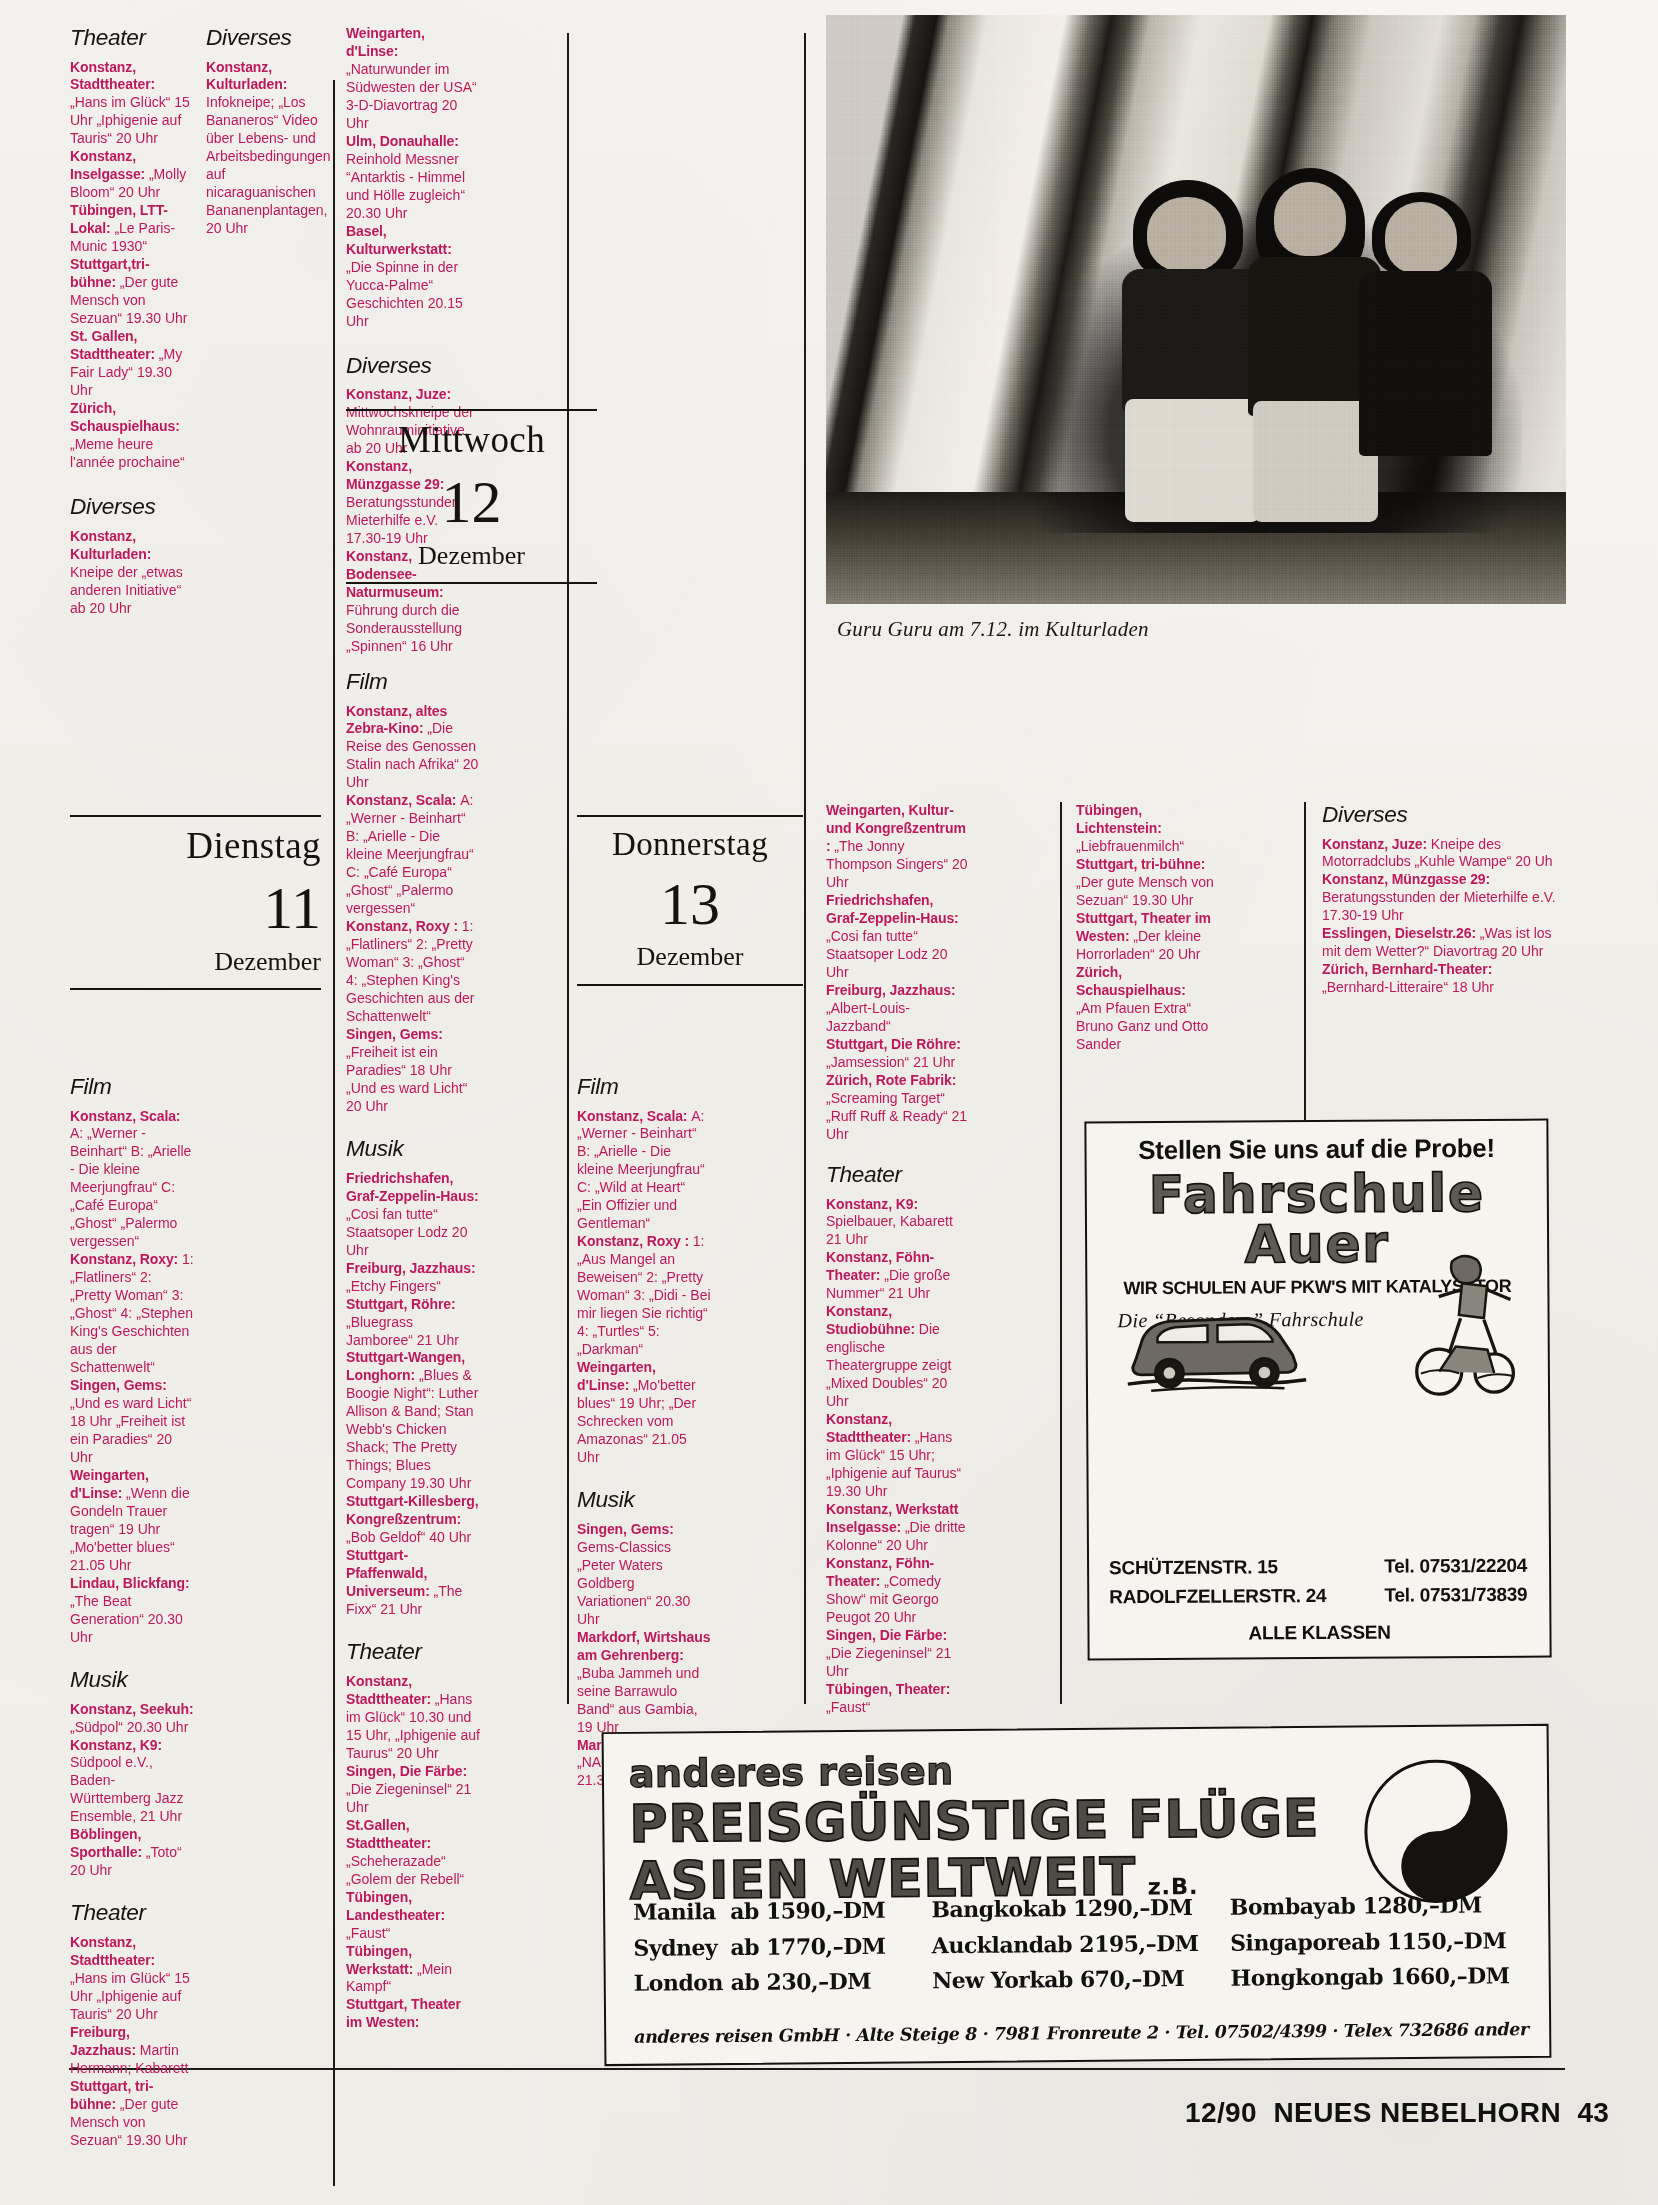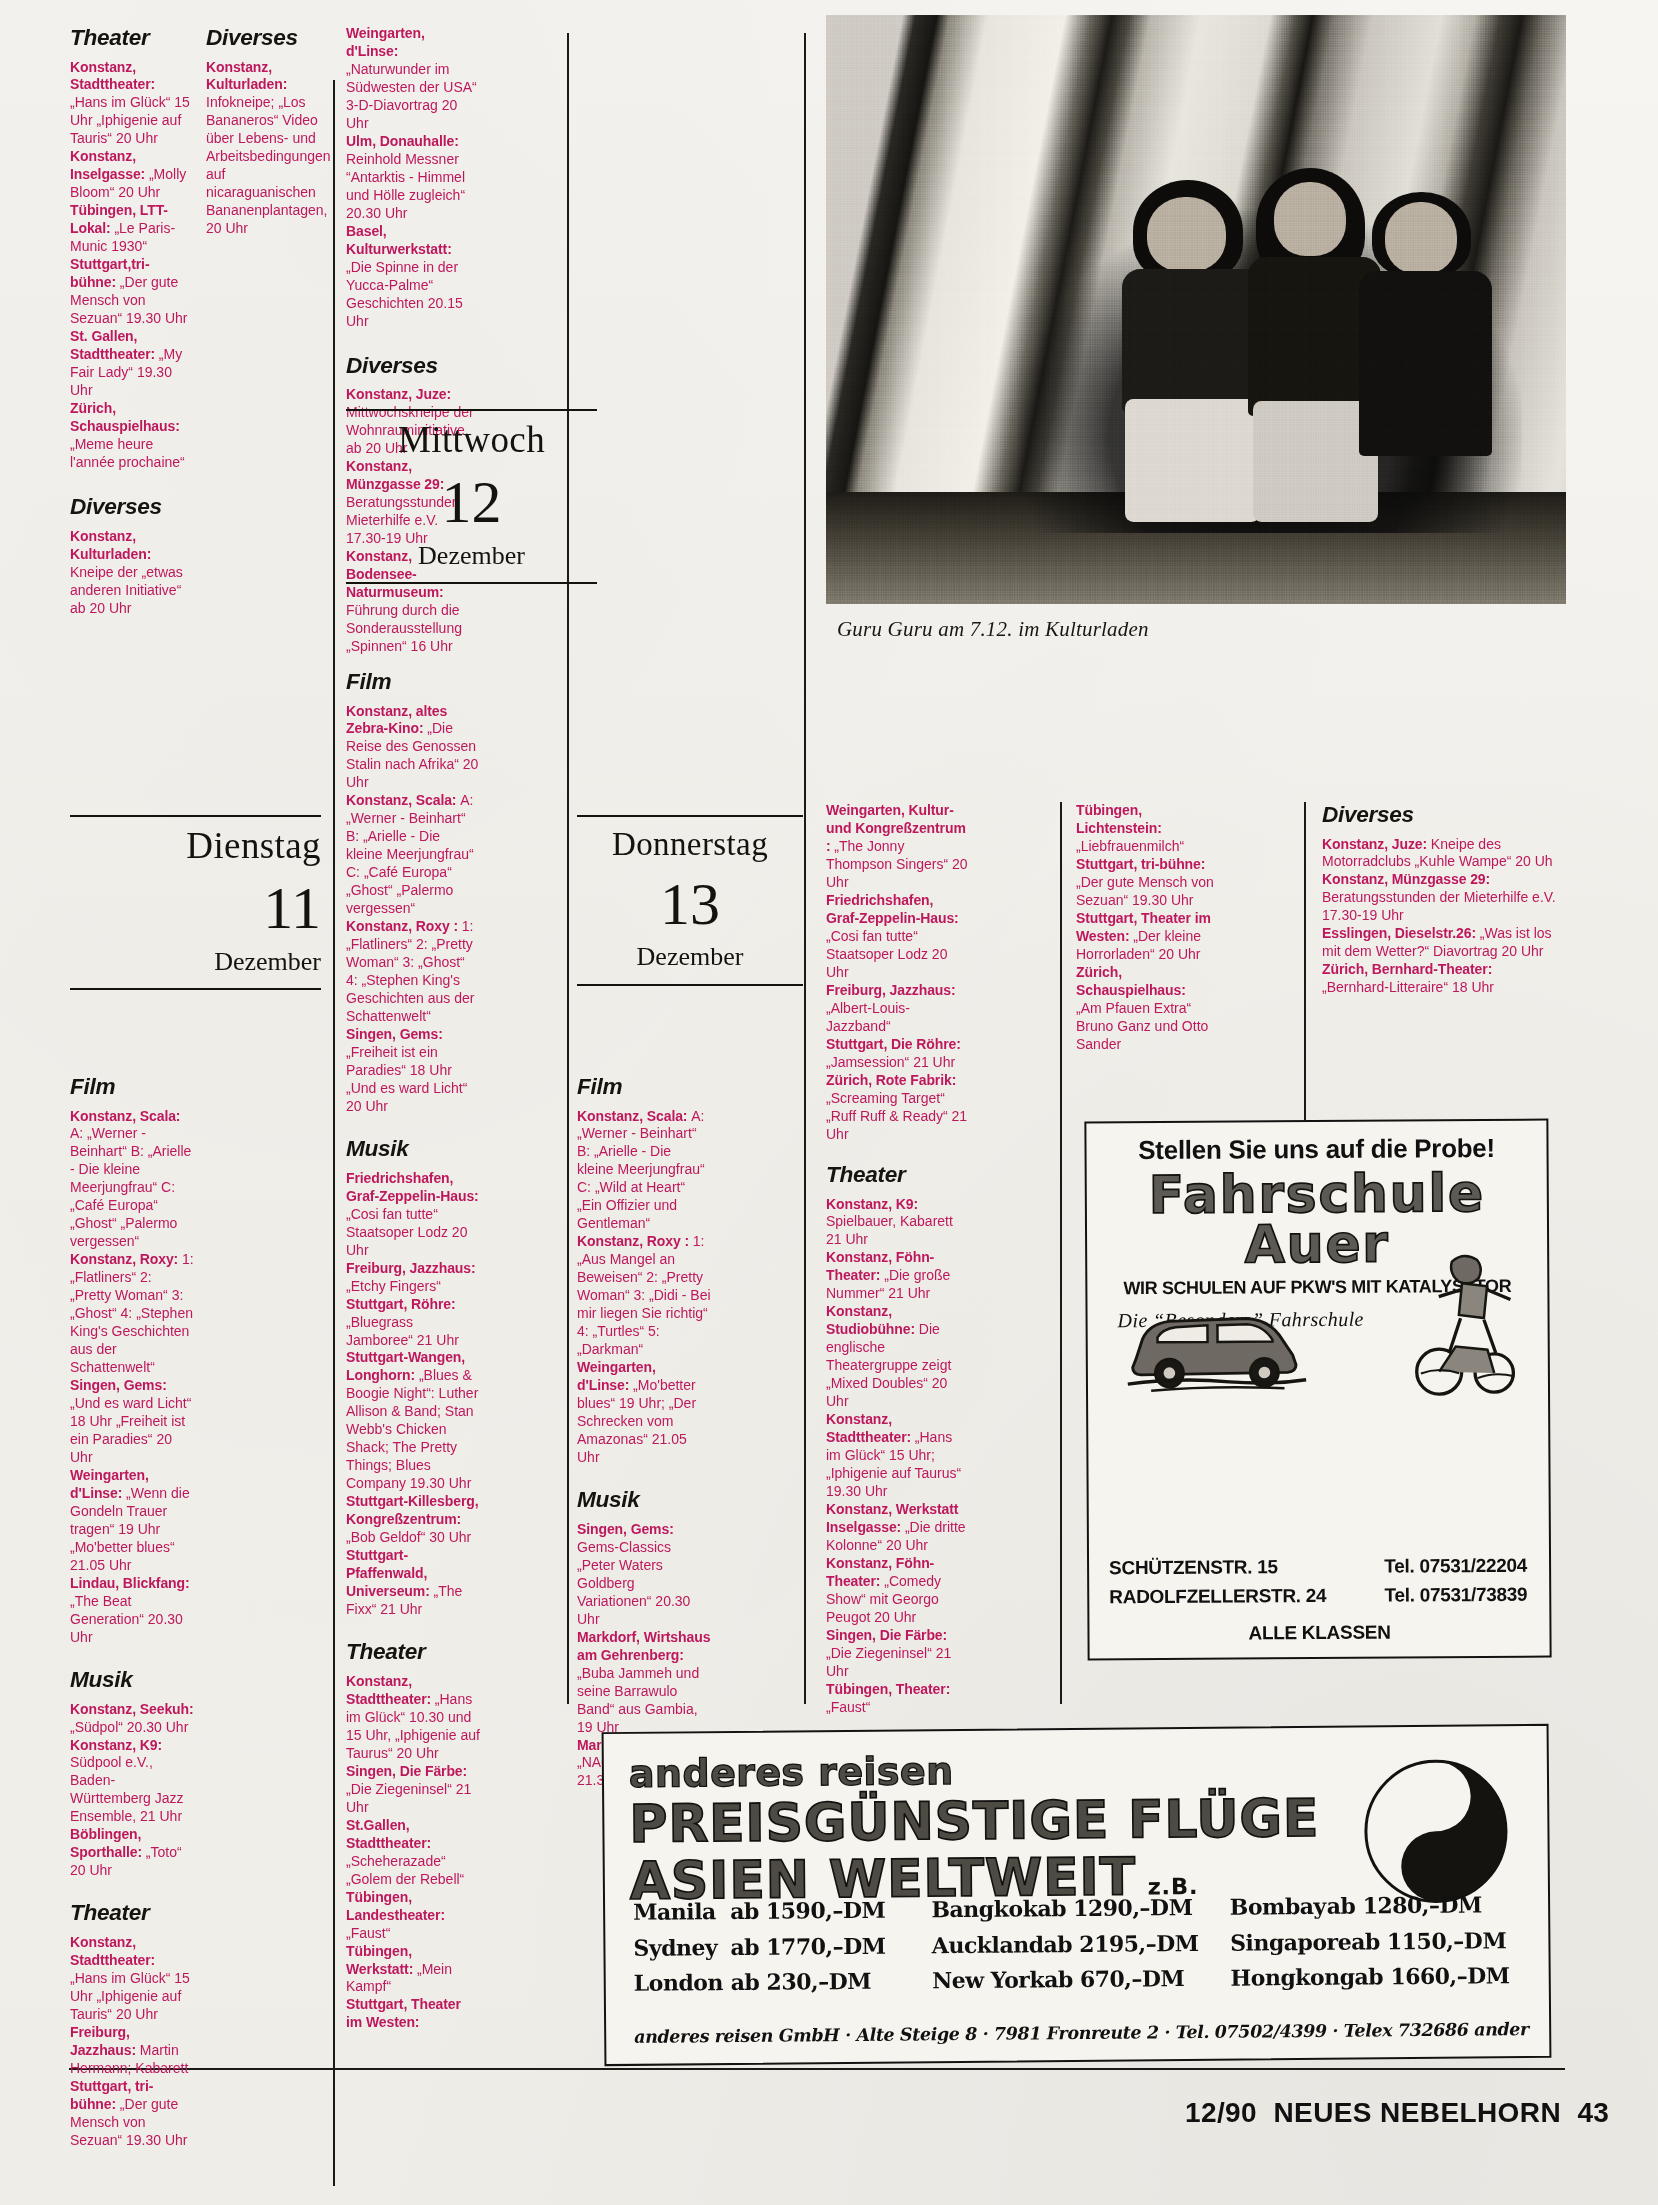--- a/index.html
+++ b/index.html
@@ -19,21 +19,21 @@
       radial-gradient(ellipse at 85% 92%, rgba(0,0,0,0.03) 0%, rgba(0,0,0,0) 55%),
       linear-gradient(180deg,#f7f5f1 0%,#f2f0eb 45%,#efede8 100%);
     pointer-events:none;
   }
   .page{position:absolute;inset:0;}
 
   
   .col{position:absolute;}
   .sechead{
     font-style:italic;
-    font-weight:700;
+    font-weight:400;
     font-size:22.6px;
     letter-spacing:-0.3px;
     margin:0 0 7.5px 0;
     color:#15140f;
   }
   .entries{font-size:14px;line-height:1.285;color:#be185d;}
   .entries p{margin:0 0 0 0;}
   .entries b{font-weight:700;letter-spacing:-0.1px;}
   .blocky{ text-rendering:optimizeLegibility; }
 
@@ -308,21 +308,21 @@
         <p><b>Konstanz, Scala: </b><span>A: „Werner - Beinhart“ B: „Arielle - Die kleine Meerjungfrau“ C: „Café Europa“ „Ghost“ „Palermo vergessen“</span></p>
         <p><b>Konstanz, Roxy : </b><span>1: „Flatliners“ 2: „Pretty Woman“ 3: „Ghost“ 4: „Stephen King's Geschichten aus der Schattenwelt“</span></p>
         <p><b>Singen, Gems: </b><span>„Freiheit ist ein Paradies“ 18 Uhr „Und es ward Licht“ 20 Uhr</span></p>
       </div>
     <div class="sechead" style="margin-top:20px;">Musik</div>
     <div class="entries blocky">
         <p><b>Friedrichshafen, Graf-Zeppelin-Haus: </b><span>„Cosi fan tutte“ Staatsoper Lodz 20 Uhr</span></p>
         <p><b>Freiburg, Jazzhaus: </b><span>„Etchy Fingers“</span></p>
         <p><b>Stuttgart, Röhre: </b><span>„Bluegrass Jamboree“ 21 Uhr</span></p>
         <p><b>Stuttgart-Wangen, Longhorn: </b><span>„Blues &amp; Boogie Night“: Luther Allison &amp; Band; Stan Webb's Chicken Shack; The Pretty Things; Blues Company 19.30 Uhr</span></p>
-        <p><b>Stuttgart-Killesberg, Kongreßzentrum: </b><span>„Bob Geldof“ 30 Uhr</span></p>
+        <p><b>Stuttgart-Killesberg, Kongreßzentrum: </b><span>„Bob Geldof“ 40 Uhr</span></p>
         <p><b>Stuttgart-Pfaffenwald, Universeum: </b><span>„The Fixx“ 21 Uhr</span></p>
       </div>
     <div class="sechead" style="margin-top:20px;">Theater</div>
     <div class="entries blocky">
         <p><b>Konstanz, Stadttheater: </b><span>„Hans im Glück“ 10.30 und 15 Uhr, „Iphigenie auf Taurus“ 20 Uhr</span></p>
         <p><b>Singen, Die Färbe: </b><span>„Die Ziegeninsel“ 21 Uhr</span></p>
         <p><b>St.Gallen, Stadttheater: </b><span>„Scheherazade“ „Golem der Rebell“</span></p>
         <p><b>Tübingen, Landestheater: </b><span>„Faust“</span></p>
         <p><b>Tübingen, Werkstatt: </b><span>„Mein Kampf“</span></p>
         <p><b>Stuttgart, Theater im Westen: </b></p>

